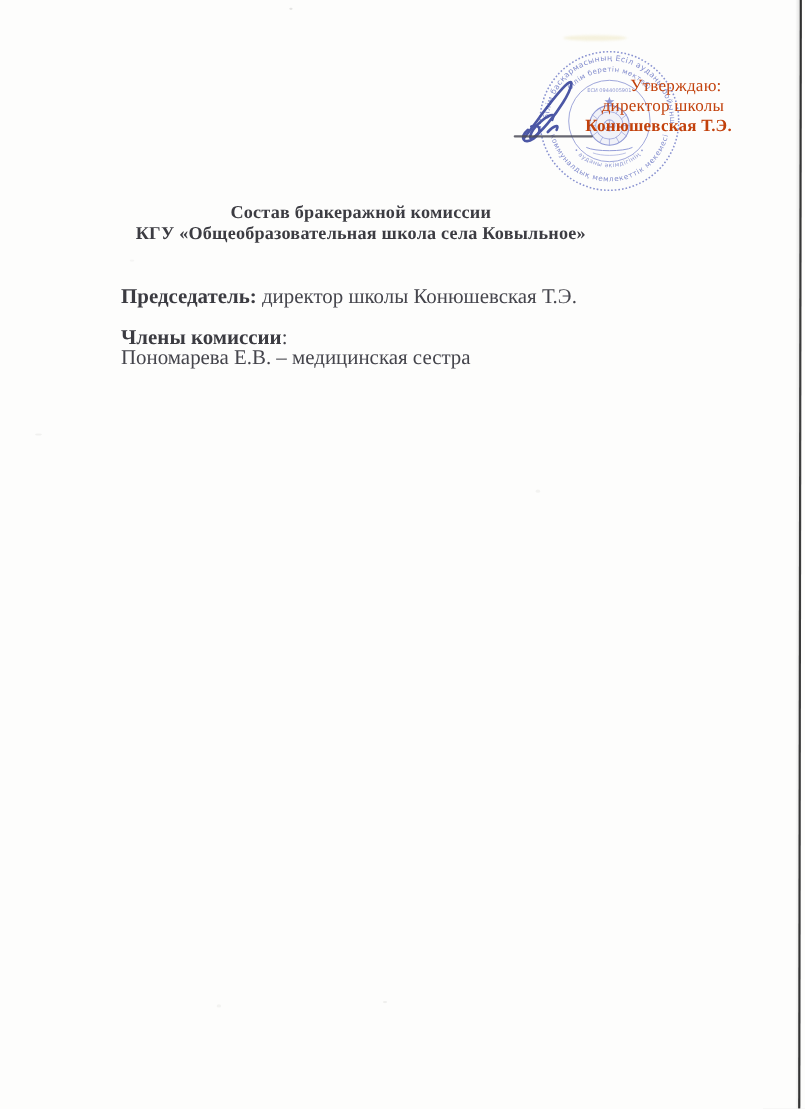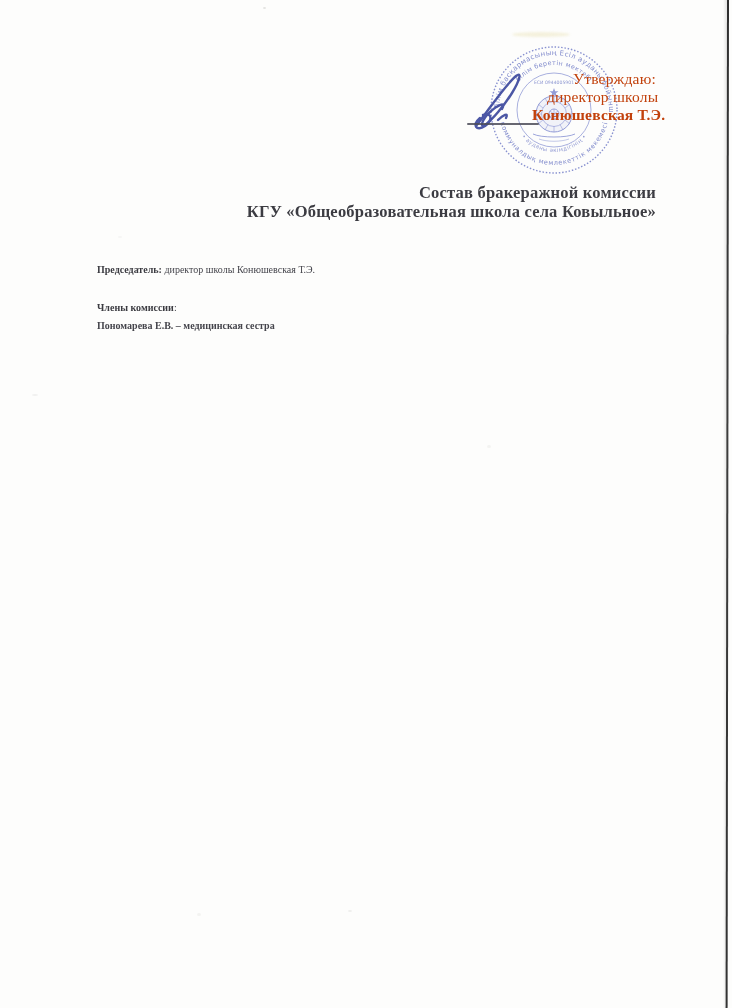--- a/index.html
+++ b/index.html
@@ -48,31 +48,31 @@
     position:absolute;
     font-size:15.5px;color:#c2410c;letter-spacing:.2px;white-space:nowrap;
   }
   .appr-1{left:573px;top:70px;}
   .appr-2{left:547px;top:88px;}
   .appr-3{left:532px;top:106px;font-weight:bold;}
 
   
   .doc-title{
     position:absolute;left:0;top:183px;width:656px;
-    text-align:right;font-weight:bold;font-size:16.5px;line-height:19px;
+    text-align:center;font-weight:bold;font-size:16.5px;line-height:19px;
     color:#3c3c42;letter-spacing:.2px;
   }
   
   .doc-body{
-    position:absolute;left:97px;top:261px;width:545px;
-    font-size:10px;line-height:18.8px;color:#45454c;
+    position:absolute;left:110px;top:261px;width:545px;
+    font-size:19px;line-height:18.8px;color:#45454c;
   }
   .doc-body .blank{height:18.8px;}
   .bold{font-weight:bold;color:#3b3b41;}
-  .member-line{white-space:nowrap;font-weight:bold;}
+  .member-line{white-space:nowrap;}
 </style>
 </head>
 <body>
 
 <div class="page">
 
   <div class="speck" style="left:263px;top:7px;width:3px;height:2px;opacity:.25"></div>
   <div class="smudge" style="left:512px;top:32px;width:58px;height:5px;opacity:.6"></div>
   <div class="speck" style="left:32px;top:394px;width:6px;height:2px;opacity:.12"></div>
   <div class="speck" style="left:487px;top:445px;width:4px;height:3px;opacity:.10"></div>

